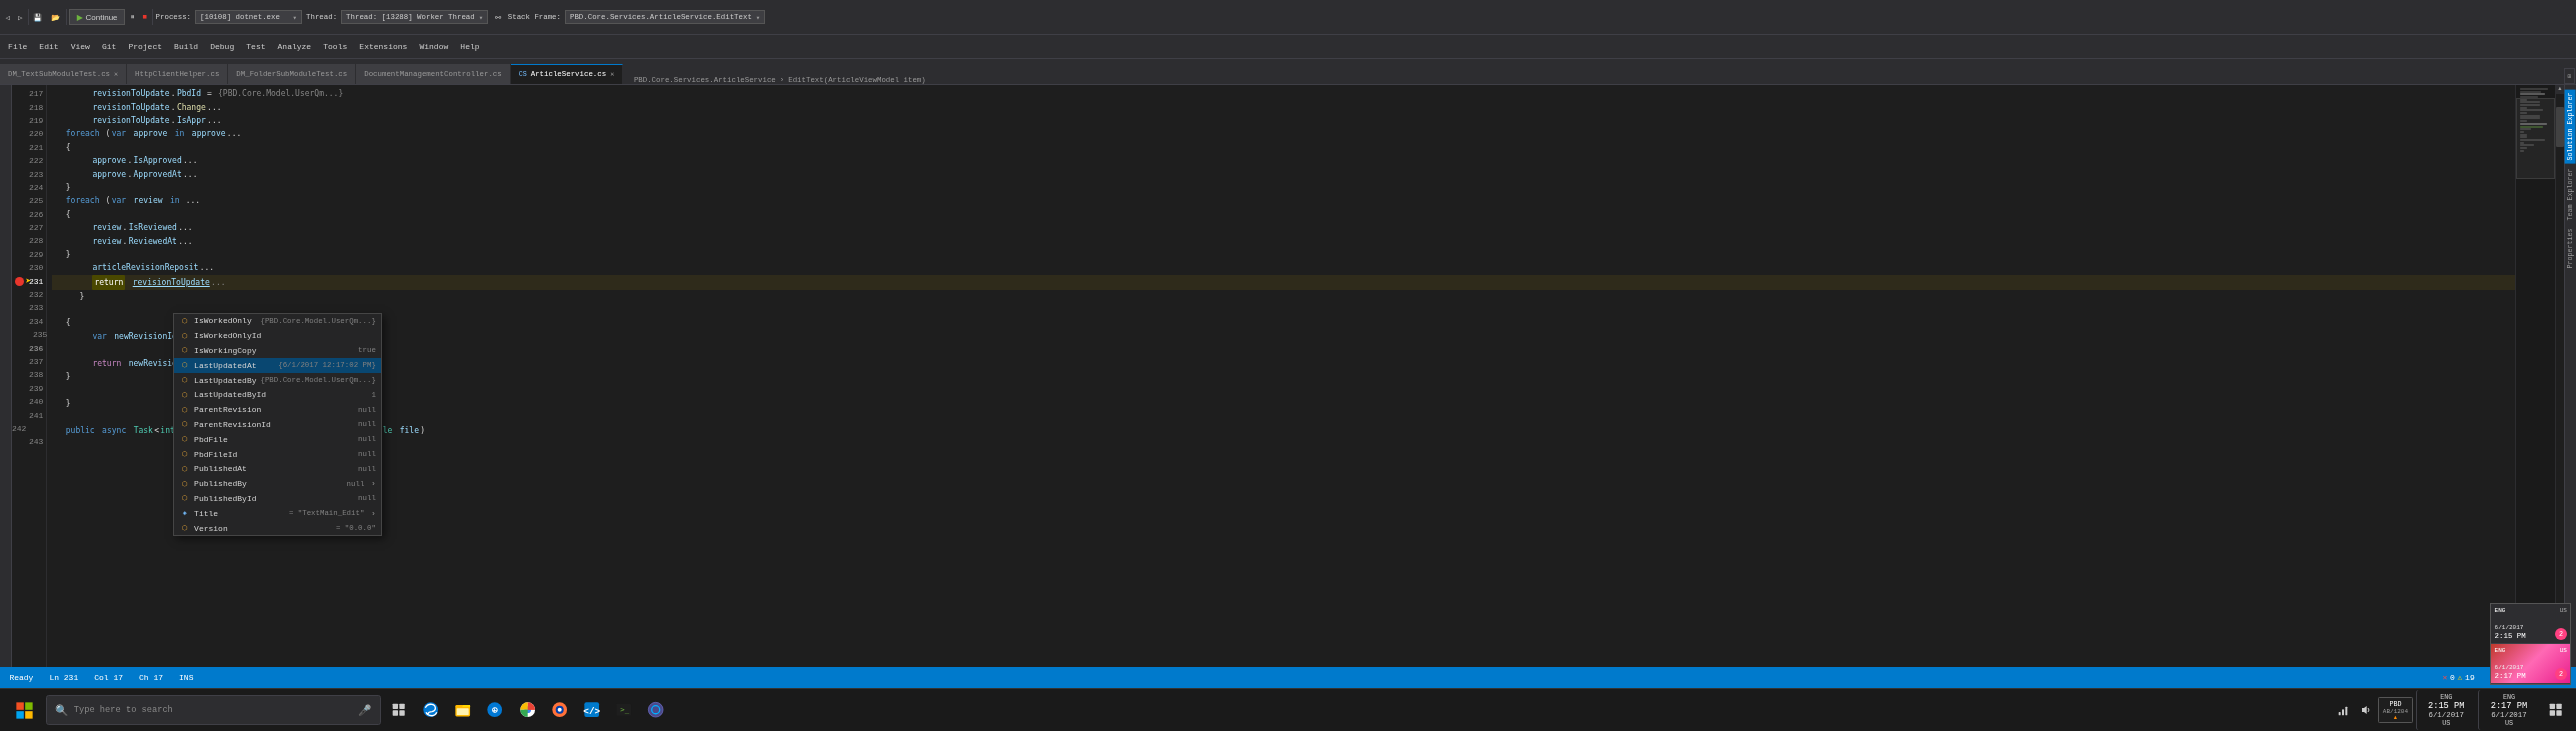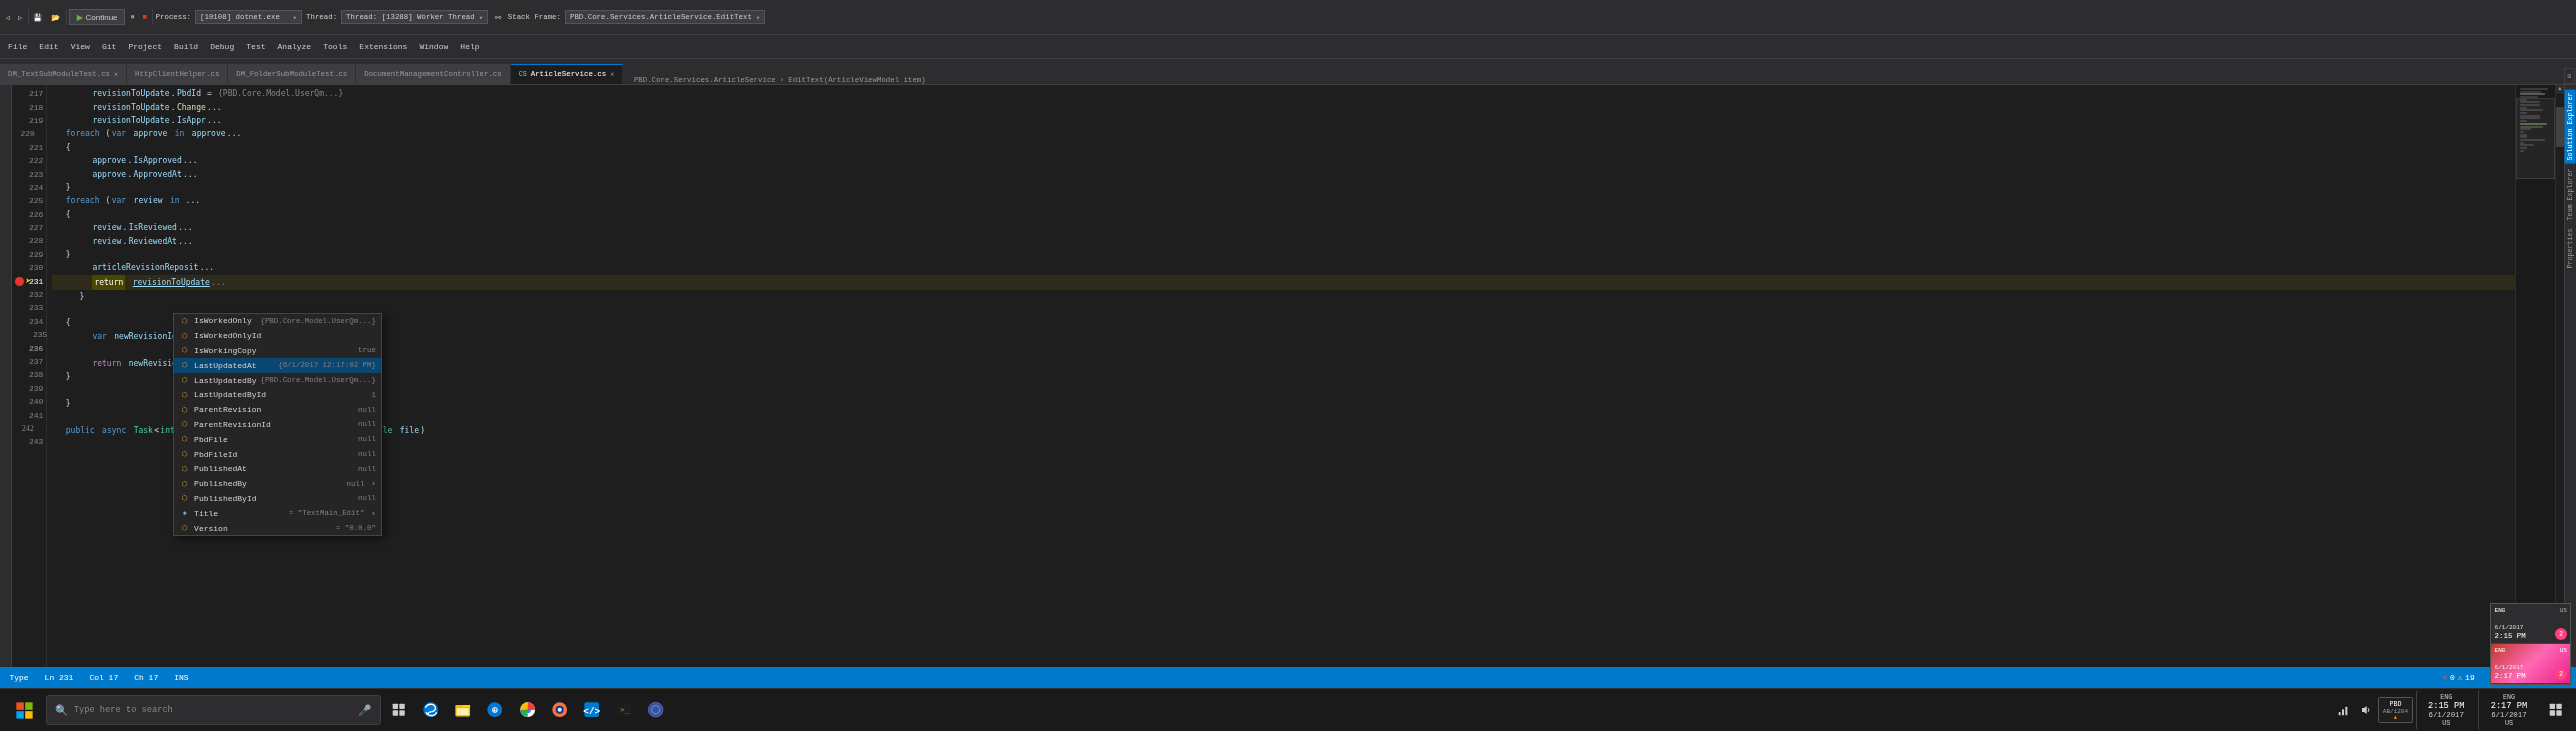--- a/index.html
+++ b/index.html
@@ -562,21 +562,21 @@
           </div>
 
           <div style="position:absolute;left:13.4px;top:2.7px;width:9.4px;">
             <div style="height:188px;"></div>
             <div style="height:13.4px;display:flex;align-items:center;color:#ffcc00;font-size:9.4px;">➤</div>
           </div>
           <div style="padding-top:0px;">
             <div style="height:13.4px;text-align:right;">217</div>
             <div style="height:13.4px;text-align:right;">218</div>
             <div style="height:13.4px;text-align:right;">219</div>
-            <div style="height:13.4px;text-align:center;">220</div>
+            <div style="height:13.4px;text-align:right;">220</div>
             <div style="height:13.4px;text-align:right;">221</div>
             <div style="height:13.4px;text-align:right;">222</div>
             <div style="height:13.4px;text-align:right;">223</div>
             <div style="height:13.4px;text-align:right;">224</div>
             <div style="height:13.4px;text-align:right;">225</div>
             <div style="height:13.4px;text-align:right;">226</div>
             <div style="height:13.4px;text-align:right;">227</div>
             <div style="height:13.4px;text-align:right;">228</div>
             <div style="height:13.4px;text-align:right;">229</div>
             <div style="height:13.4px;text-align:right;">230</div>
@@ -584,21 +584,21 @@
             <div style="height:13.4px;text-align:right;">232</div>
             <div style="height:13.4px;text-align:right;">233</div>
             <div style="height:13.4px;text-align:right;">234</div>
             <div style="height:13.4px;text-align:right;margin-left:21px;">235</div>
             <div style="height:13.4px;text-align:right;font-weight:bold;">236</div>
             <div style="height:13.4px;text-align:right;">237</div>
             <div style="height:13.4px;text-align:right;">238</div>
             <div style="height:13.4px;text-align:right;">239</div>
             <div style="height:13.4px;text-align:right;">240</div>
             <div style="height:13.4px;text-align:right;">241</div>
-            <div style="height:13.4px;text-align:center;font-family:Liberation Serif, serif;">242</div>
+            <div style="height:13.4px;text-align:left;">242</div>
             <div style="height:13.4px;text-align:right;">243</div>
           </div>
         </div>
 
         <div id="code-lines" style="flex:1;padding:2.7px 0 2.7px 5.4px;font-size:8px;line-height:13.4px;overflow:hidden;color:#d4d4d4;font-family:Consolas,monospace;">
 
           <div class="code-line" style="padding-left:40px;">
             <span class="var">revisionToUpdate</span><span class="op">.</span><span class="prop">PbdId</span><span class="op"> = </span><span style="color:#858585;">{PBD.Core.Model.UserQm...}</span>
           </div>
 
@@ -821,21 +821,21 @@
       <div class="strip-label" style="writing-mode:vertical-rl;font-size:6.7px;color:#999;transform:rotate(180deg);cursor:pointer;padding:2.7px 1.3px;background:#007acc;color:#fff;white-space:nowrap;">Solution Explorer</div>
       <div class="strip-label" style="writing-mode:vertical-rl;font-size:6.7px;color:#999;transform:rotate(180deg);cursor:pointer;padding:2.7px 1.3px;white-space:nowrap;margin-top:2.7px;">Team Explorer</div>
       <div class="strip-label" style="writing-mode:vertical-rl;font-size:6.7px;color:#999;transform:rotate(180deg);cursor:pointer;padding:2.7px 1.3px;white-space:nowrap;margin-top:2.7px;">Properties</div>
     </div>
 
   </div>
 
 
   <div id="status-bar">
     <div class="status-item">
-      <span>Type</span>
+      <span>Ready</span>
     </div>
     <div class="status-item">
       <span>Ln 231</span>
     </div>
     <div class="status-item">
       <span>Col 17</span>
     </div>
     <div class="status-item">
       <span>Ch 17</span>
     </div>

